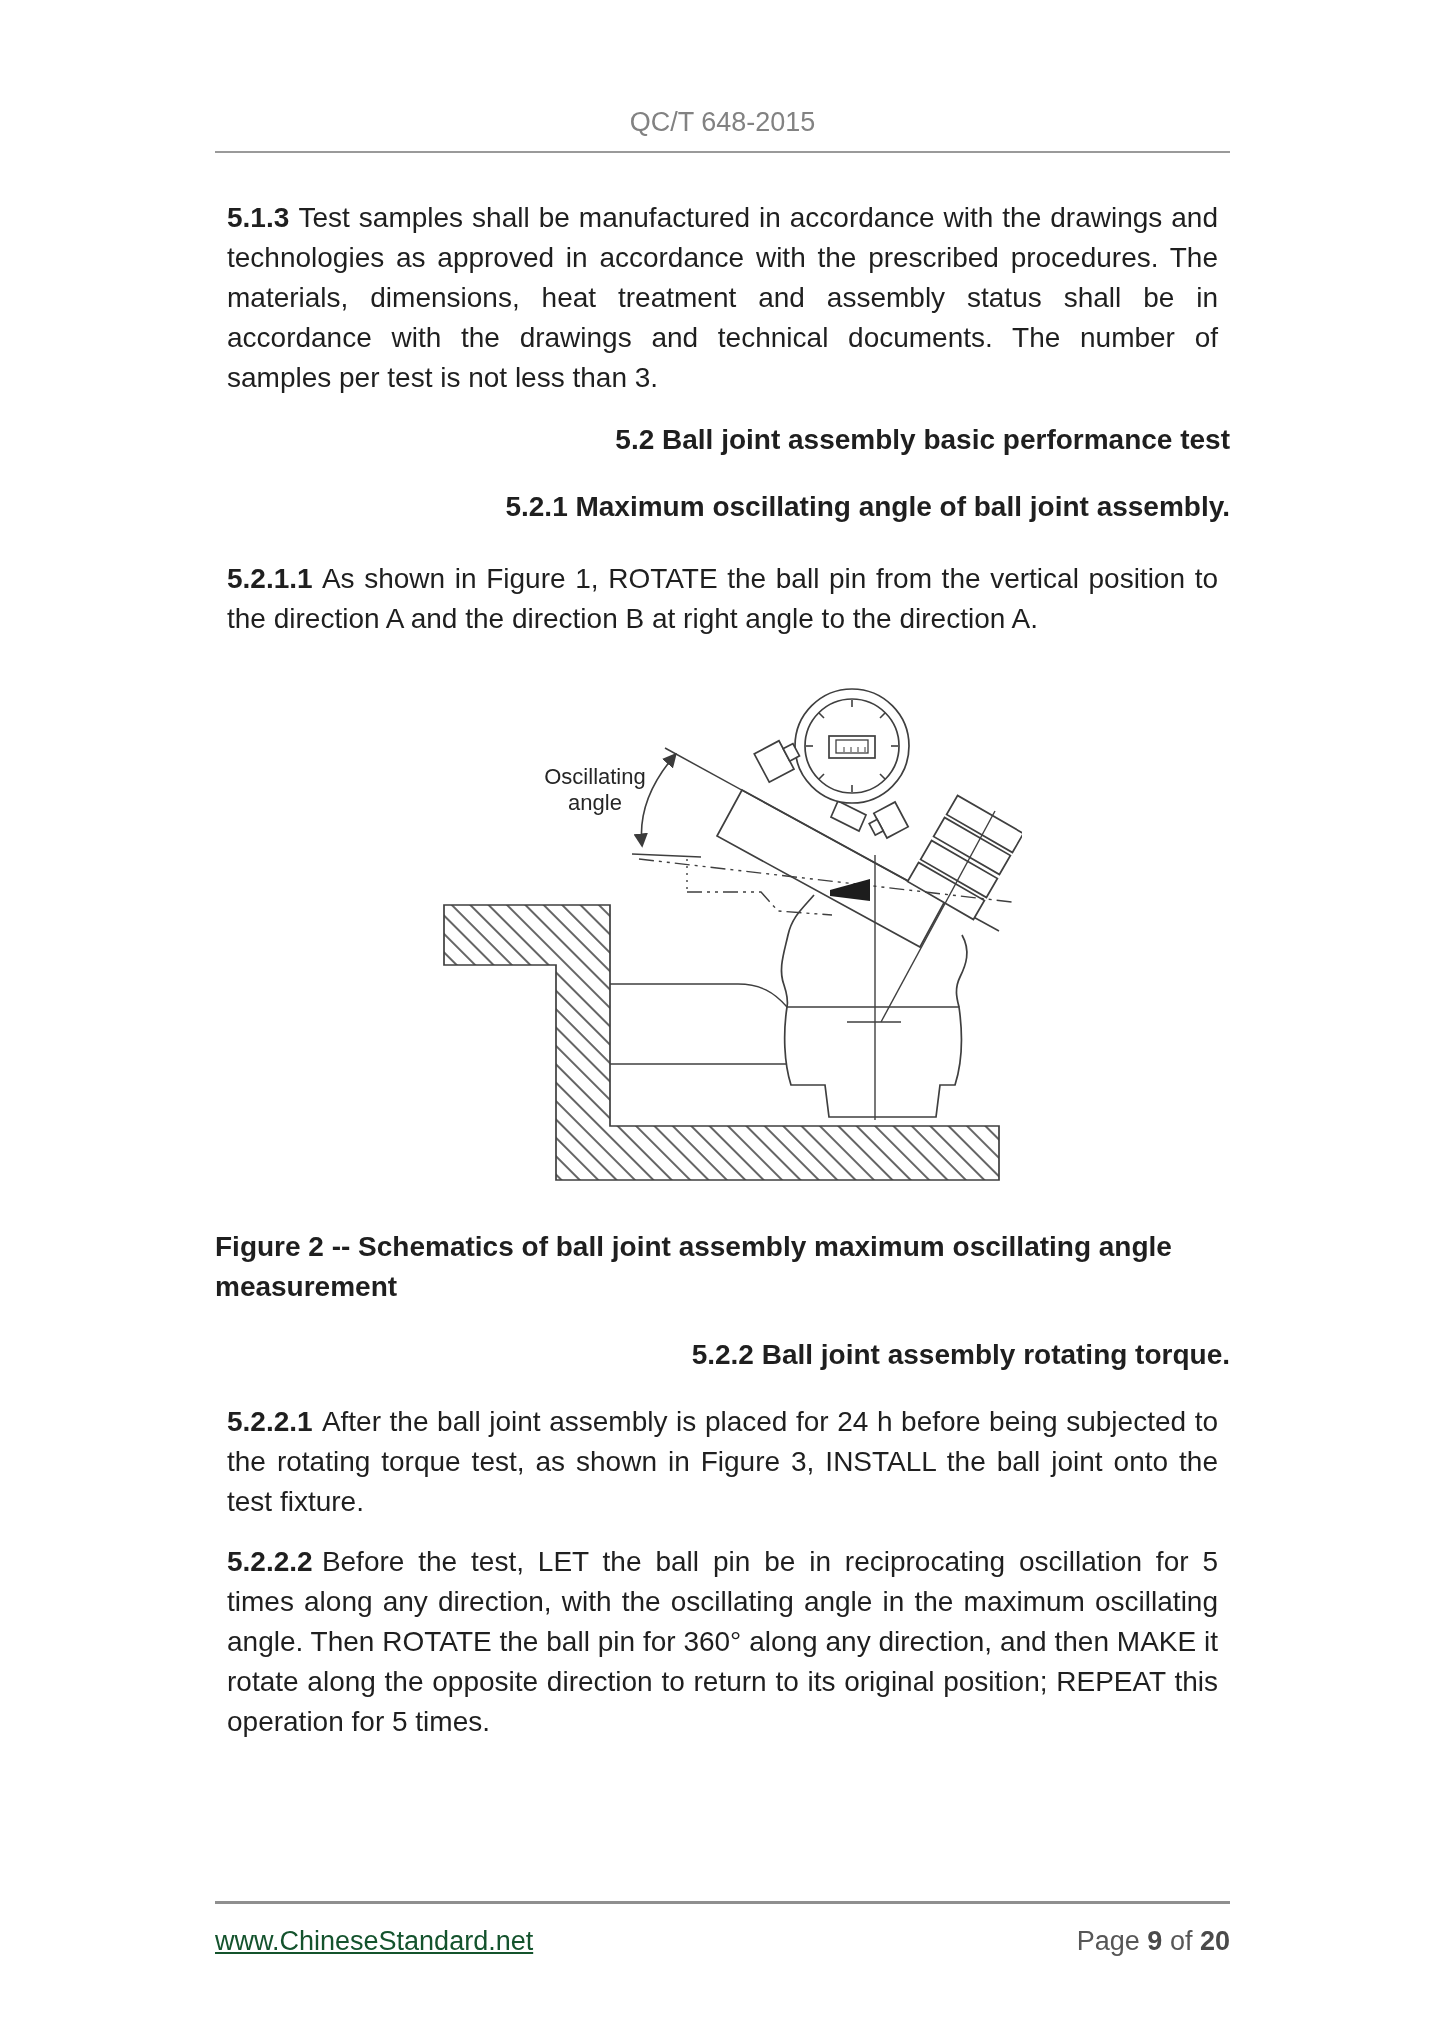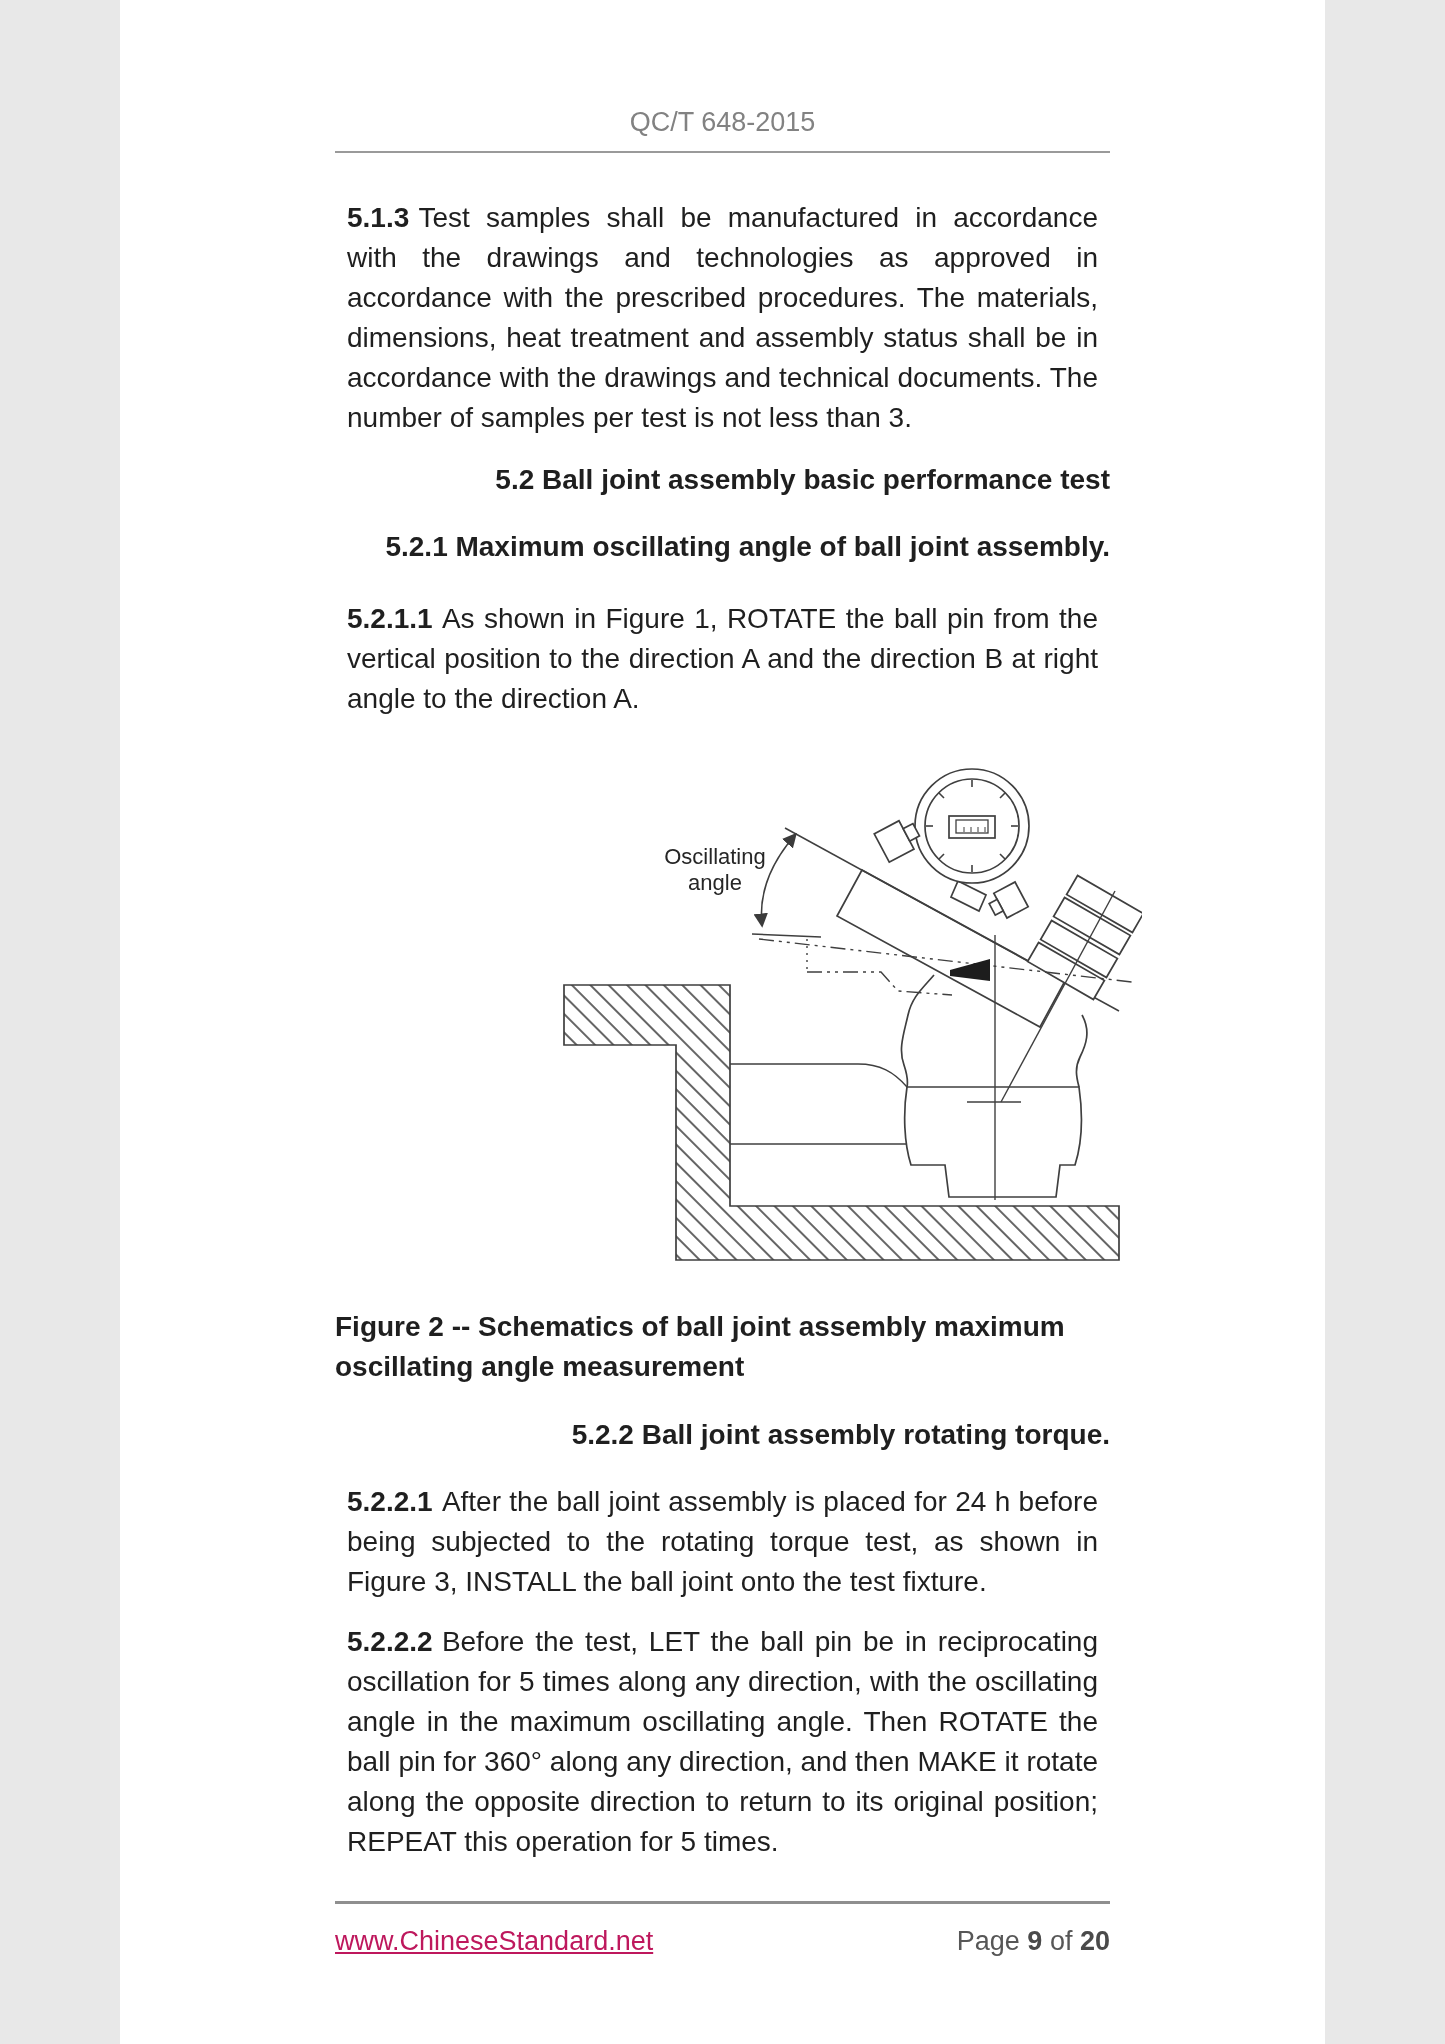--- a/index.html
+++ b/index.html
@@ -1,18 +1,18 @@
 <!DOCTYPE html>
 <html><head>
 <meta charset="utf-8">
 <style>
   html,body{margin:0;padding:0;background:#e8e8e8;}
   .page{
     position:relative;
-    width:1205px;height:2044px;
+    width:1445px;height:2044px;
     margin:0 auto;
     background:#ffffff;
     font-family:"Liberation Sans", sans-serif;
     color:#1f1f1f;
     box-sizing:border-box;
     padding:0 215px;
     overflow:hidden;
   }
   .doc-header{
     margin:0;padding-top:106px;
@@ -55,21 +55,21 @@
   #p5222{margin-top:20px;}
   .footer-rule{
     position:absolute;left:215px;right:215px;top:1901px;
     border:none;border-top:3px solid #8f8f8f;height:0;margin:0;
   }
   .footer{
     position:absolute;left:215px;right:215px;top:1924px;
     display:flex;justify-content:space-between;align-items:baseline;
     font-size:27px;line-height:34px;color:#575757;
   }
-  .site-link{color:#be185d;text-decoration:underline;cursor:pointer;}
+  .site-link{color:#14532d;text-decoration:underline;cursor:pointer;}
   .page-info b{font-weight:bold;color:#4a4a4a;}
   svg text{font-family:"Liberation Sans", sans-serif;}
 </style>
 </head>
 <body>
 
 <div class="page">
 
   <div class="doc-header">QC/T 648-2015</div>
   <hr class="header-rule">

